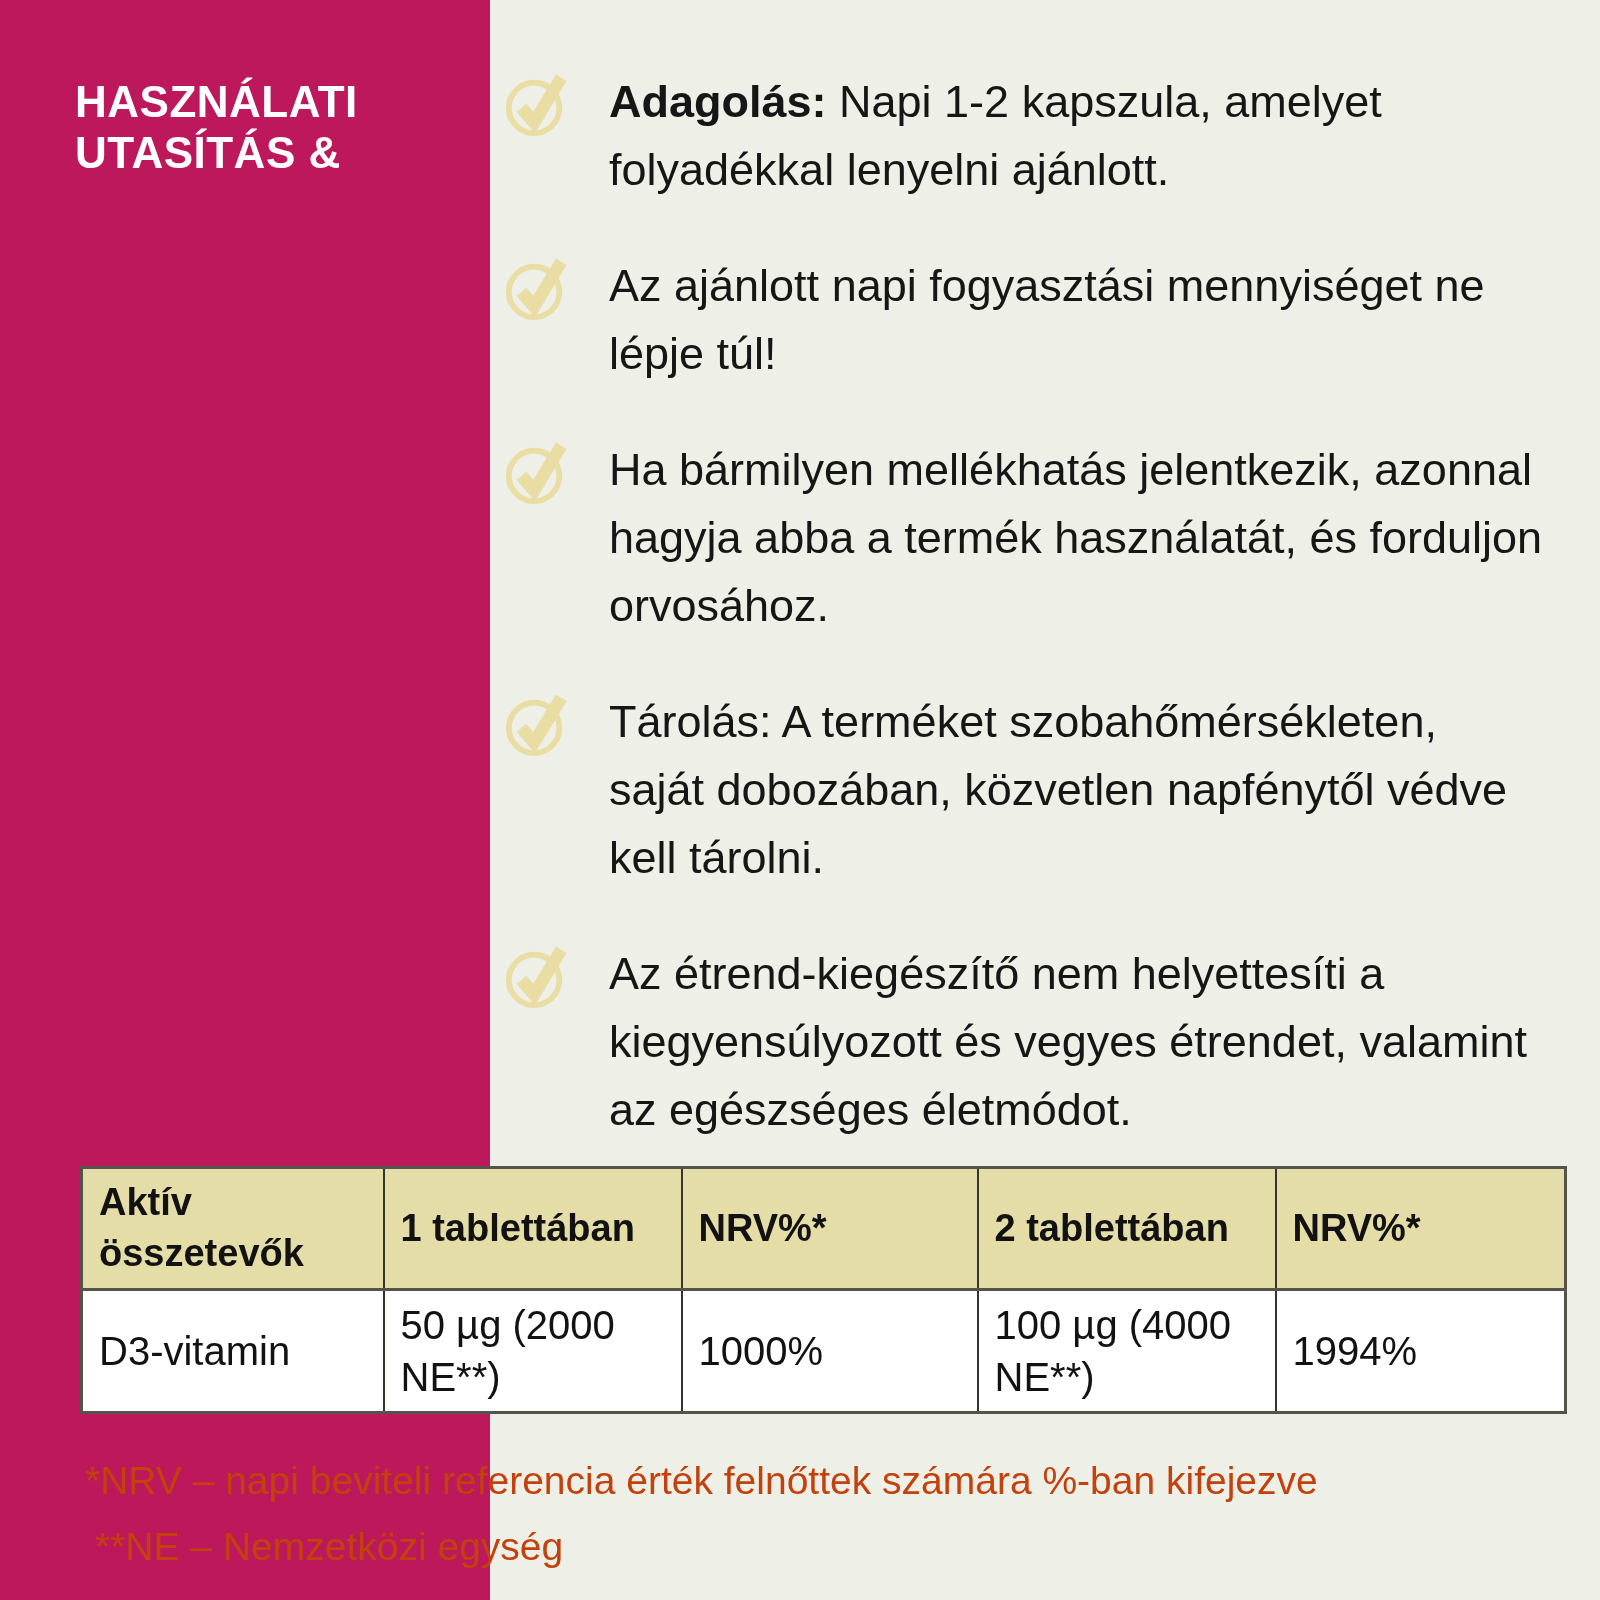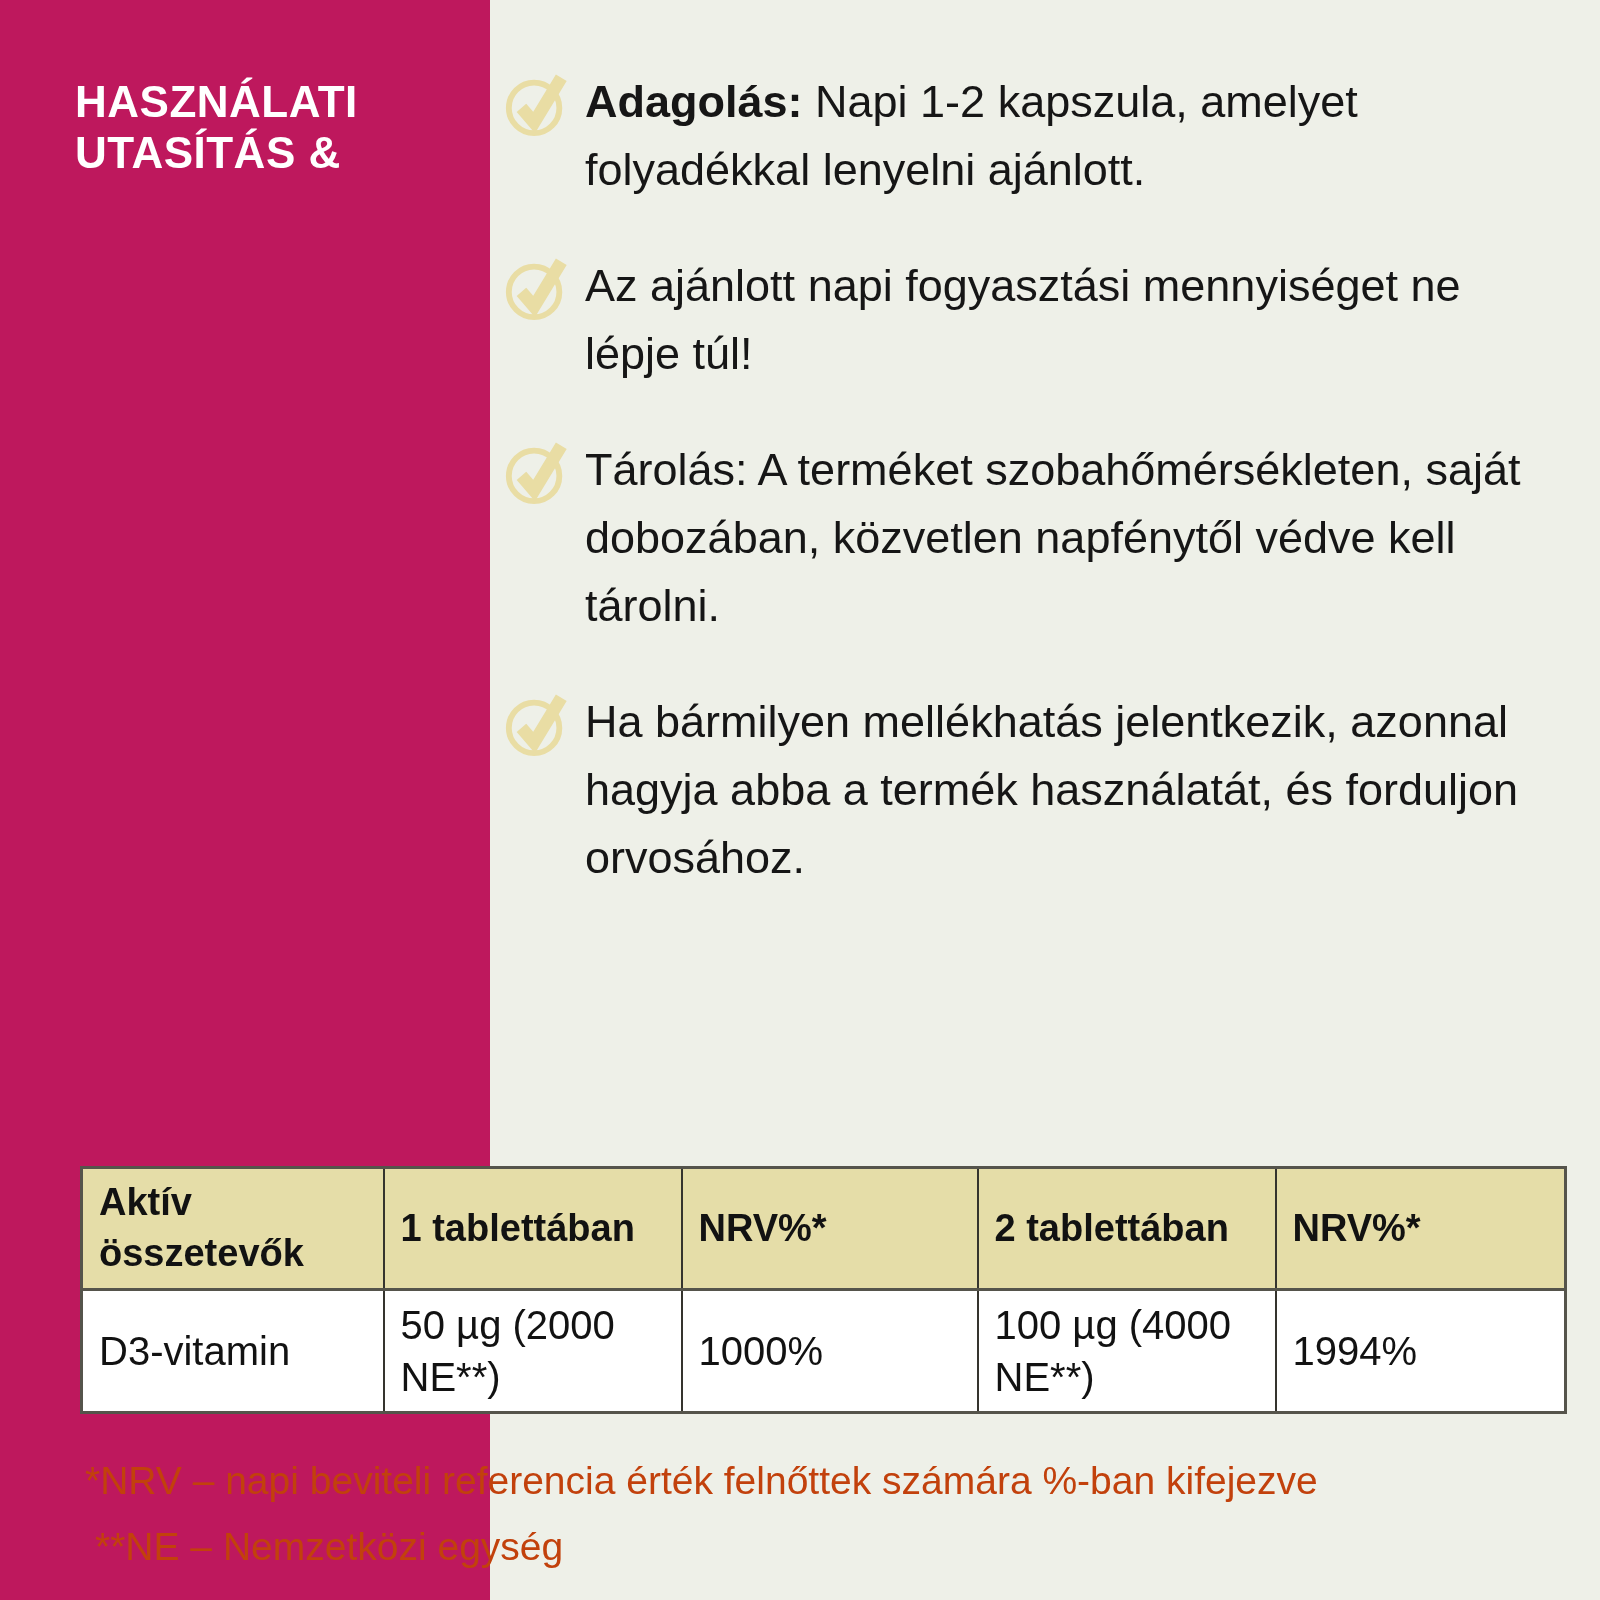--- a/index.html
+++ b/index.html
@@ -41,20 +41,21 @@
   .bullets {
     position: absolute;
     left: 503px;
     top: 68px;
     width: 1040px;
   }
   .bullet {
     display: flex;
     align-items: flex-start;
     margin-bottom: 48px;
+    gap: 24px;
   }
   .bullet .icon-wrap {
     flex: 0 0 68px;
     width: 68px;
     height: 68px;
     margin-right: 14px;
     margin-top: 2px;
   }
   .bullet-text {
     font-size: 45px;
@@ -141,33 +142,42 @@
       <span class="bullet-text"><b></b><span>Az ajánlott napi fogyasztási mennyiséget ne lépje túl!</span></span>
     </div>
 
     <div class="bullet">
       <span class="icon-wrap">
         <svg viewBox="0 0 70 70" width="68" height="68">
           <circle cx="32" cy="39" r="26" fill="none" stroke-width="6" stroke="#e9dda4"></circle>
           <path d="M19 39 L32 54 L60 8" fill="none" stroke-width="13" stroke="#e9dda4"></path>
         </svg>
       </span>
+      <span class="bullet-text"><b></b><span>Ha bármilyen mellékhatás jelentkezik, azonnal hagyja abba a termék használatát, és forduljon orvosához.</span></span>
+    </div>
+
+    <div class="bullet">
+      <span class="icon-wrap">
+        <svg viewBox="0 0 70 70" width="68" height="68">
+          <circle cx="32" cy="39" r="26" fill="none" stroke-width="6" stroke="#e9dda4"></circle>
+          <path d="M19 39 L32 54 L60 8" fill="none" stroke-width="13" stroke="#e9dda4"></path>
+        </svg>
+      </span>
       <span class="bullet-text"><b></b><span>Tárolás: A terméket szobahőmérsékleten, saját dobozában, közvetlen napfénytől védve kell tárolni.</span></span>
     </div>
 
     <div class="bullet">
       <span class="icon-wrap">
         <svg viewBox="0 0 70 70" width="68" height="68">
           <circle cx="32" cy="39" r="26" fill="none" stroke-width="6" stroke="#e9dda4"></circle>
           <path d="M19 39 L32 54 L60 8" fill="none" stroke-width="13" stroke="#e9dda4"></path>
         </svg>
       </span>
-      <span class="bullet-text"><b></b><span>Ha bármilyen mellékhatás jelentkezik, azonnal hagyja abba a termék használatát, és forduljon orvosához.</span></span>
-    </div>
-
+      <span class="bullet-text"><b></b><span>Az étrend-kiegészítő nem helyettesíti a kiegyensúlyozott és vegyes étrendet, valamint az egészséges életmódot.</span></span>
+    </div>
 
   </div>
 
   <table class="ingredients">
     <colgroup>
       <col style="width:302px">
       <col style="width:298px">
       <col style="width:296px">
       <col style="width:298px">
       <col style="width:290px">

